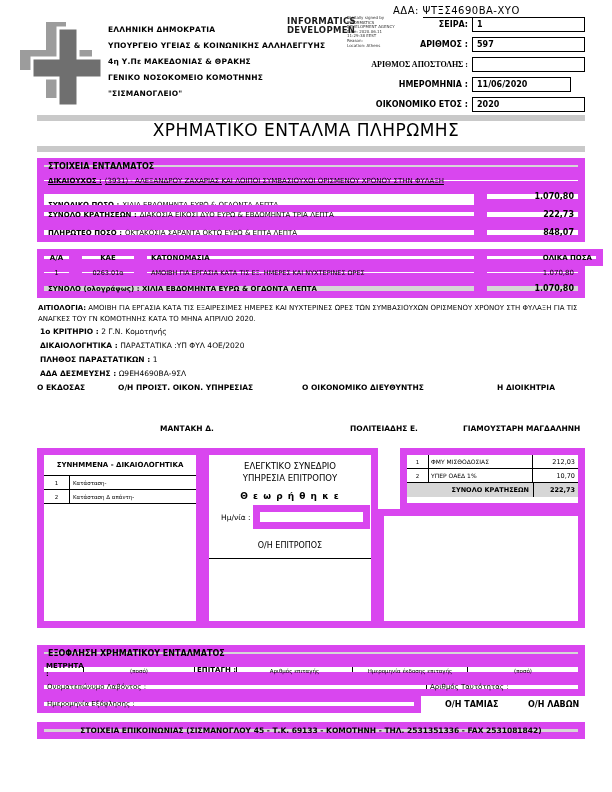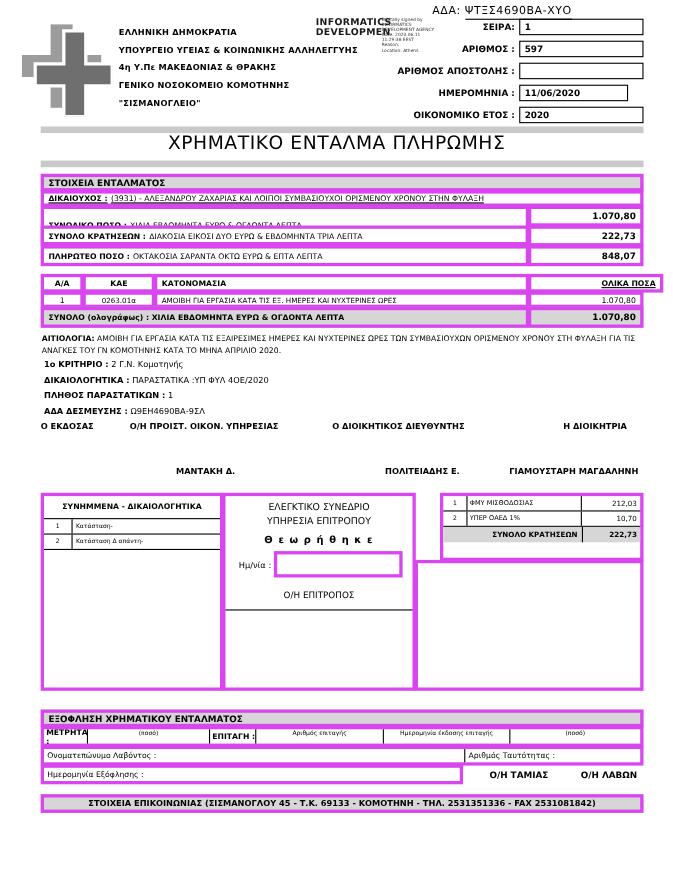--- a/index.html
+++ b/index.html
@@ -2,21 +2,21 @@
 <html><head>
 <meta charset="utf-8">
 <style>
   html,body{margin:0;padding:0;background:#e8e8e8;}
   .page{position:relative;width:612px;height:792px;background:#fff;margin:0 auto;
         font-family:"DejaVu Sans",sans-serif;color:#000;overflow:hidden;}
   .abs{position:absolute;box-sizing:border-box;}
   .b{font-weight:bold;}
   .bar{background:#c9c9c9;height:6px;}
   .graybg{background:#d6d6d6;}
-  .bd{border:3px solid #d946ef;}
+  .bd{border:7px solid #d946ef;}
   .bdr{border-right:1px solid #000;}
   .bdb{border-bottom:1px solid #000;}
   .ctr{text-align:center;}
   .org-line{font-size:7.5px;font-weight:bold;line-height:16px;letter-spacing:.2px;white-space:nowrap;}
   .meta-label{font-size:8px;font-weight:bold;white-space:nowrap;text-align:right;}
   .meta-box{border:1px solid #000;height:15px;display:flex;align-items:center;padding-left:4px;
             font-size:8px;font-weight:bold;}
   .doc-title{font-size:17px;letter-spacing:.5px;text-align:center;}
   .row-label{font-size:7px;font-weight:bold;}
   .row-text{font-size:7px;}
@@ -74,21 +74,21 @@
   <div class="abs meta-label" style="left:300px;top:20px;width:168px;">ΣΕΙΡΑ:</div>
   <div class="abs meta-box" style="left:472px;top:17px;width:113px;">
     <span>1</span>
   </div>
 
   <div class="abs meta-label" style="left:300px;top:40px;width:168px;">ΑΡΙΘΜΟΣ :</div>
   <div class="abs meta-box" style="left:472px;top:37px;width:113px;">
     <span>597</span>
   </div>
 
-  <div class="abs meta-label" style="left:300px;top:60px;width:168px;">ΑΡΙΘΜΟΣ ΑΠΟΣΤΟΛΗΣ :</div>
+  <div class="abs meta-label" style="left:300px;top:60px;width:168px;font-family:Liberation Serif, serif;">ΑΡΙΘΜΟΣ ΑΠΟΣΤΟΛΗΣ :</div>
   <div class="abs meta-box" style="left:472px;top:57px;width:113px;">
     <span></span>
   </div>
 
   <div class="abs meta-label" style="left:300px;top:80px;width:168px;">ΗΜΕΡΟΜΗΝΙΑ :</div>
   <div class="abs meta-box" style="left:472px;top:77px;width:99px;">
     <span>11/06/2020</span>
   </div>
 
   <div class="abs meta-label" style="left:300px;top:100px;width:168px;">ΟΙΚΟΝΟΜΙΚΟ ΕΤΟΣ :</div>
@@ -121,21 +121,21 @@
 
   <div class="abs bd cell" style="left:37px;top:223px;width:444px;height:19px;padding-left:4px;">
     <span class="row-label">ΠΛΗΡΩΤΕΟ ΠΟΣΟ :</span>
     <span class="row-text" style="margin-left:3px;">ΟΚΤΑΚΟΣΙΑ ΣΑΡΑΝΤΑ ΟΚΤΩ ΕΥΡΩ &amp; ΕΠΤΑ ΛΕΠΤΑ</span>
   </div>
   <div class="abs bd cell amt" style="left:480px;top:223px;width:105px;height:19px;justify-content:flex-end;padding-right:4px;">848,07</div>
 
   <div class="abs bd cell ctr" style="left:37px;top:249px;width:39px;height:17px;justify-content:center;font-size:7px;font-weight:bold;">Α/Α</div>
   <div class="abs bd cell ctr" style="left:75px;top:249px;width:66px;height:17px;justify-content:center;font-size:7px;font-weight:bold;">ΚΑΕ</div>
   <div class="abs bd cell" style="left:140px;top:249px;width:341px;height:17px;padding-left:4px;font-size:7px;font-weight:bold;">ΚΑΤΟΝΟΜΑΣΙΑ</div>
-  <div class="abs bd cell" style="left:480px;top:249px;width:123px;height:17px;justify-content:flex-end;padding-right:4px;font-size:7px;font-weight:bold;text-decoration:underline;">ΟΛΙΚΑ ΠΟΣΑ</div>
+  <div class="abs bd cell" style="left:480px;top:249px;width:123px;height:17px;justify-content:flex-end;padding-right:4px;font-size:7px;font-weight:bold;">ΟΛΙΚΑ ΠΟΣΑ</div>
 
   <div class="abs bd cell ctr" style="left:37px;top:265px;width:39px;height:15px;justify-content:center;font-size:7px;">1</div>
   <div class="abs bd cell ctr" style="left:75px;top:265px;width:66px;height:15px;justify-content:center;font-size:6.5px;">0263.01α</div>
   <div class="abs bd cell" style="left:140px;top:265px;width:341px;height:15px;padding-left:4px;font-size:6.5px;">ΑΜΟΙΒΗ ΓΙΑ ΕΡΓΑΣΙΑ ΚΑΤΑ ΤΙΣ ΕΞ. ΗΜΕΡΕΣ ΚΑΙ ΝΥΧΤΕΡΙΝΕΣ ΩΡΕΣ</div>
   <div class="abs bd cell" style="left:480px;top:265px;width:105px;height:15px;justify-content:flex-end;padding-right:4px;font-size:7px;">1.070,80</div>
 
   <div class="abs bd graybg cell" style="left:37px;top:279px;width:444px;height:19px;padding-left:4px;font-size:7px;font-weight:bold;">ΣΥΝΟΛΟ (ολογράφως) : ΧΙΛΙΑ ΕΒΔΟΜΗΝΤΑ ΕΥΡΩ &amp; ΟΓΔΟΝΤΑ ΛΕΠΤΑ</div>
   <div class="abs bd graybg cell amt" style="left:480px;top:279px;width:105px;height:19px;justify-content:flex-end;padding-right:4px;">1.070,80</div>
 
   <div class="abs" style="left:38px;top:303px;width:548px;font-size:7px;line-height:11px;">
@@ -155,22 +155,22 @@
     <span class="b">ΠΛΗΘΟΣ ΠΑΡΑΣΤΑΤΙΚΩΝ :</span>
     <span>1</span>
   </div>
   <div class="abs" style="left:40px;top:369px;font-size:7.5px;white-space:nowrap;">
     <span class="b">ΑΔΑ ΔΕΣΜΕΥΣΗΣ :</span>
     <span>Ω9ΕΗ4690ΒΑ-9ΣΛ</span>
   </div>
 
   <div class="abs sig-title" style="left:37px;top:383px;">Ο ΕΚΔΟΣΑΣ</div>
   <div class="abs sig-title" style="left:118px;top:383px;">Ο/Η ΠΡΟΙΣΤ. ΟΙΚΟΝ. ΥΠΗΡΕΣΙΑΣ</div>
-  <div class="abs sig-title" style="left:302px;top:383px;">Ο ΔΙΟΙΚΗΤΙΚΟΣ ΔΙΕΥΘΥΝΤΗΣ</div>
-  <div class="abs sig-title" style="left:512px;top:383px;">Η ΔΙΟΙΚΗΤΡΙΑ</div>
+  <div class="abs sig-title" style="left:302px;top:383px;">Ο ΟΙΚΟΝΟΜΙΚΟ ΔΙΕΥΘΥΝΤΗΣ</div>
+  <div class="abs sig-title" style="left:497px;top:383px;">Η ΔΙΟΙΚΗΤΡΙΑ</div>
 
   <div class="abs sig-name" style="left:160px;top:424px;">ΜΑΝΤΑΚΗ Δ.</div>
   <div class="abs sig-name" style="left:350px;top:424px;">ΠΟΛΙΤΕΙΑΔΗΣ Ε.</div>
   <div class="abs sig-name" style="left:463px;top:424px;">ΓΙΑΜΟΥΣΤΑΡΗ ΜΑΓΔΑΛΗΝΗ</div>
 
   <div class="abs bd" style="left:37px;top:448px;width:166px;height:180px;">
     <div class="bdb cell ctr" style="height:21px;justify-content:center;font-size:7px;font-weight:bold;">ΣΥΝΗΜΜΕΝΑ - ΔΙΚΑΙΟΛΟΓΗΤΙΚΑ</div>
     <div class="bdb" style="height:13px;display:flex;">
       <div class="bdr cell tiny" style="width:26px;justify-content:center;">1</div>
       <div class="cell tiny" style="padding-left:3px;flex:1;">Κατάσταση-</div>

